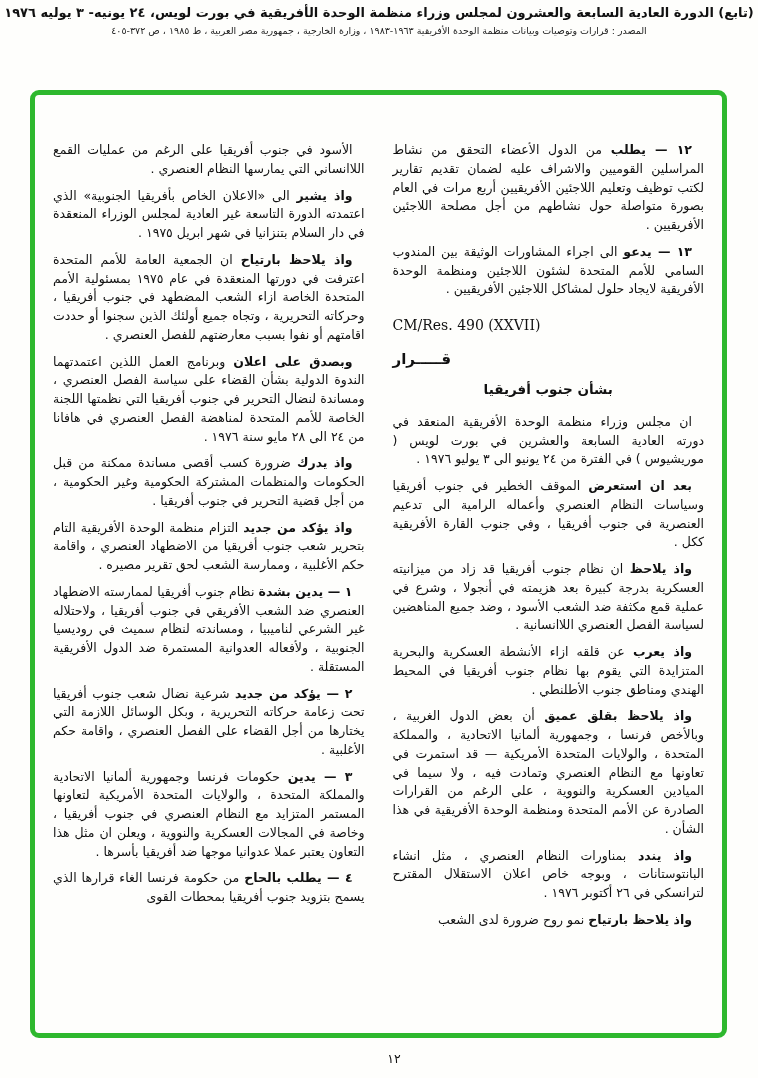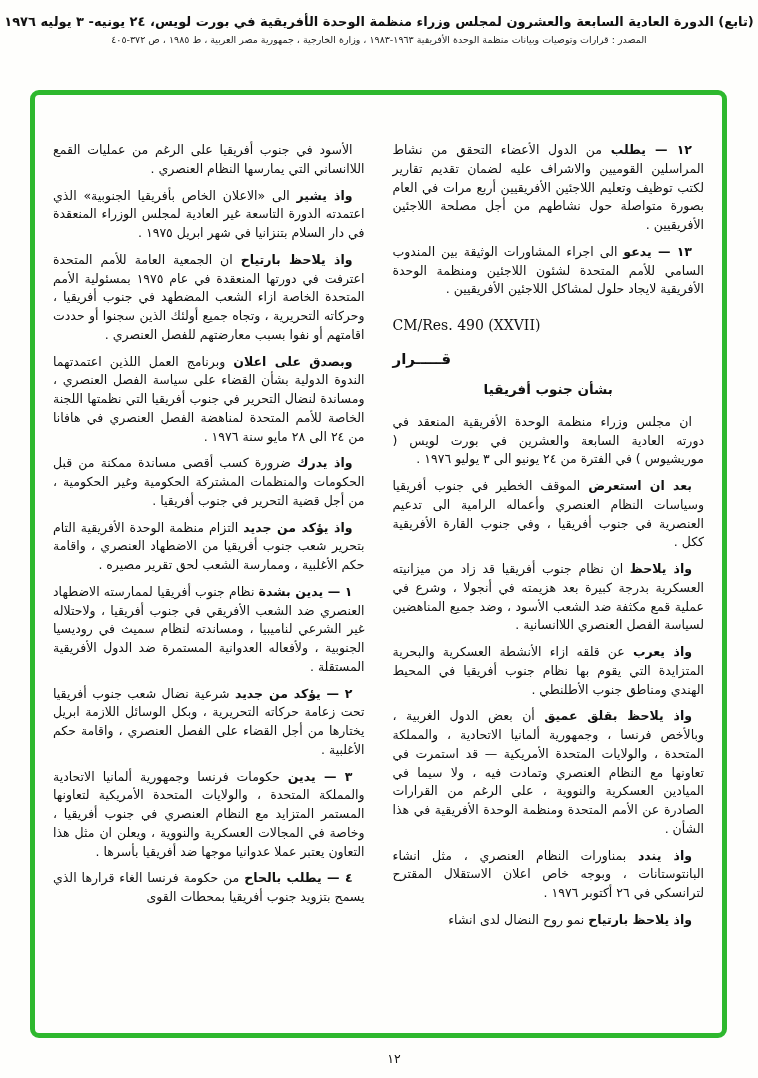--- a/index.html
+++ b/index.html
@@ -7,21 +7,21 @@
     position:relative;
     width:758px;height:1078px;
     background:#fefefc;
     font-family:"DejaVu Sans", sans-serif;
     color:#111;
     overflow:hidden;
   }
   .header{
     direction:rtl;
     text-align:center;
-    padding-top:14px;
+    padding-top:5px;
   }
   .header-line1{
     font-size:13px;
     font-weight:bold;
     letter-spacing:0.2px;
   }
   .header-line2{
     font-size:9.5px;
     margin-top:5px;
     color:#1c1c1c;
@@ -134,21 +134,21 @@
         <p>
           <b class="lead">واذ يلاحظ بقلق عميق</b>
           <span>أن بعض الدول الغربية ، وبالأخص فرنسا ، وجمهورية ألمانيا الاتحادية ، والمملكة المتحدة ، والولايات المتحدة الأمريكية — قد استمرت في تعاونها مع النظام العنصري وتمادت فيه ، ولا سيما في الميادين العسكرية والنووية ، على الرغم من القرارات الصادرة عن الأمم المتحدة ومنظمة الوحدة الأفريقية في هذا الشأن .</span>
         </p>
         <p>
           <b class="lead">واذ يندد</b>
           <span>بمناورات النظام العنصري ، مثل انشاء البانتوستانات ، وبوجه خاص اعلان الاستقلال المقترح لترانسكي في ٢٦ أكتوبر ١٩٧٦ .</span>
         </p>
         <p>
           <b class="lead">واذ يلاحظ بارتياح</b>
-          <span>نمو روح النضال لدى انشاء</span>
+          <span>نمو روح ضرورة لدى الشعب</span>
         </p>
       </div>
 
       <div class="col">
         <p>
           <b class="lead"></b>
           <span>الأسود في جنوب أفريقيا على الرغم من عمليات القمع اللاانساني التي يمارسها النظام العنصري .</span>
         </p>
         <p>
           <b class="lead">واذ يشير</b>
@@ -169,21 +169,21 @@
         <p>
           <b class="lead">واذ يؤكد من جديد</b>
           <span>التزام منظمة الوحدة الأفريقية التام بتحرير شعب جنوب أفريقيا من الاضطهاد العنصري ، واقامة حكم الأغلبية ، وممارسة الشعب لحق تقرير مصيره .</span>
         </p>
         <p>
           <b class="lead">١ — يدين بشدة</b>
           <span>نظام جنوب أفريقيا لممارسته الاضطهاد العنصري ضد الشعب الأفريقي في جنوب أفريقيا ، ولاحتلاله غير الشرعي لناميبيا ، ومساندته لنظام سميث في روديسيا الجنوبية ، ولأفعاله العدوانية المستمرة ضد الدول الأفريقية المستقلة .</span>
         </p>
         <p>
           <b class="lead">٢ — يؤكد من جديد</b>
-          <span>شرعية نضال شعب جنوب أفريقيا تحت زعامة حركاته التحريرية ، وبكل الوسائل اللازمة ابريل يختارها من أجل القضاء على الفصل العنصري ، واقامة حكم الأغلبية .</span>
+          <span>شرعية نضال شعب جنوب أفريقيا تحت زعامة حركاته التحريرية ، وبكل الوسائل اللازمة التي يختارها من أجل القضاء على الفصل العنصري ، واقامة حكم الأغلبية .</span>
         </p>
         <p>
           <b class="lead">٣ — يدين</b>
           <span>حكومات فرنسا وجمهورية ألمانيا الاتحادية والمملكة المتحدة ، والولايات المتحدة الأمريكية لتعاونها المستمر المتزايد مع النظام العنصري في جنوب أفريقيا ، وخاصة في المجالات العسكرية والنووية ، ويعلن ان مثل هذا التعاون يعتبر عملا عدوانيا موجها ضد أفريقيا بأسرها .</span>
         </p>
         <p>
           <b class="lead">٤ — يطلب بالحاح</b>
           <span>من حكومة فرنسا الغاء قرارها الذي يسمح بتزويد جنوب أفريقيا بمحطات القوى</span>
         </p>
       </div>

